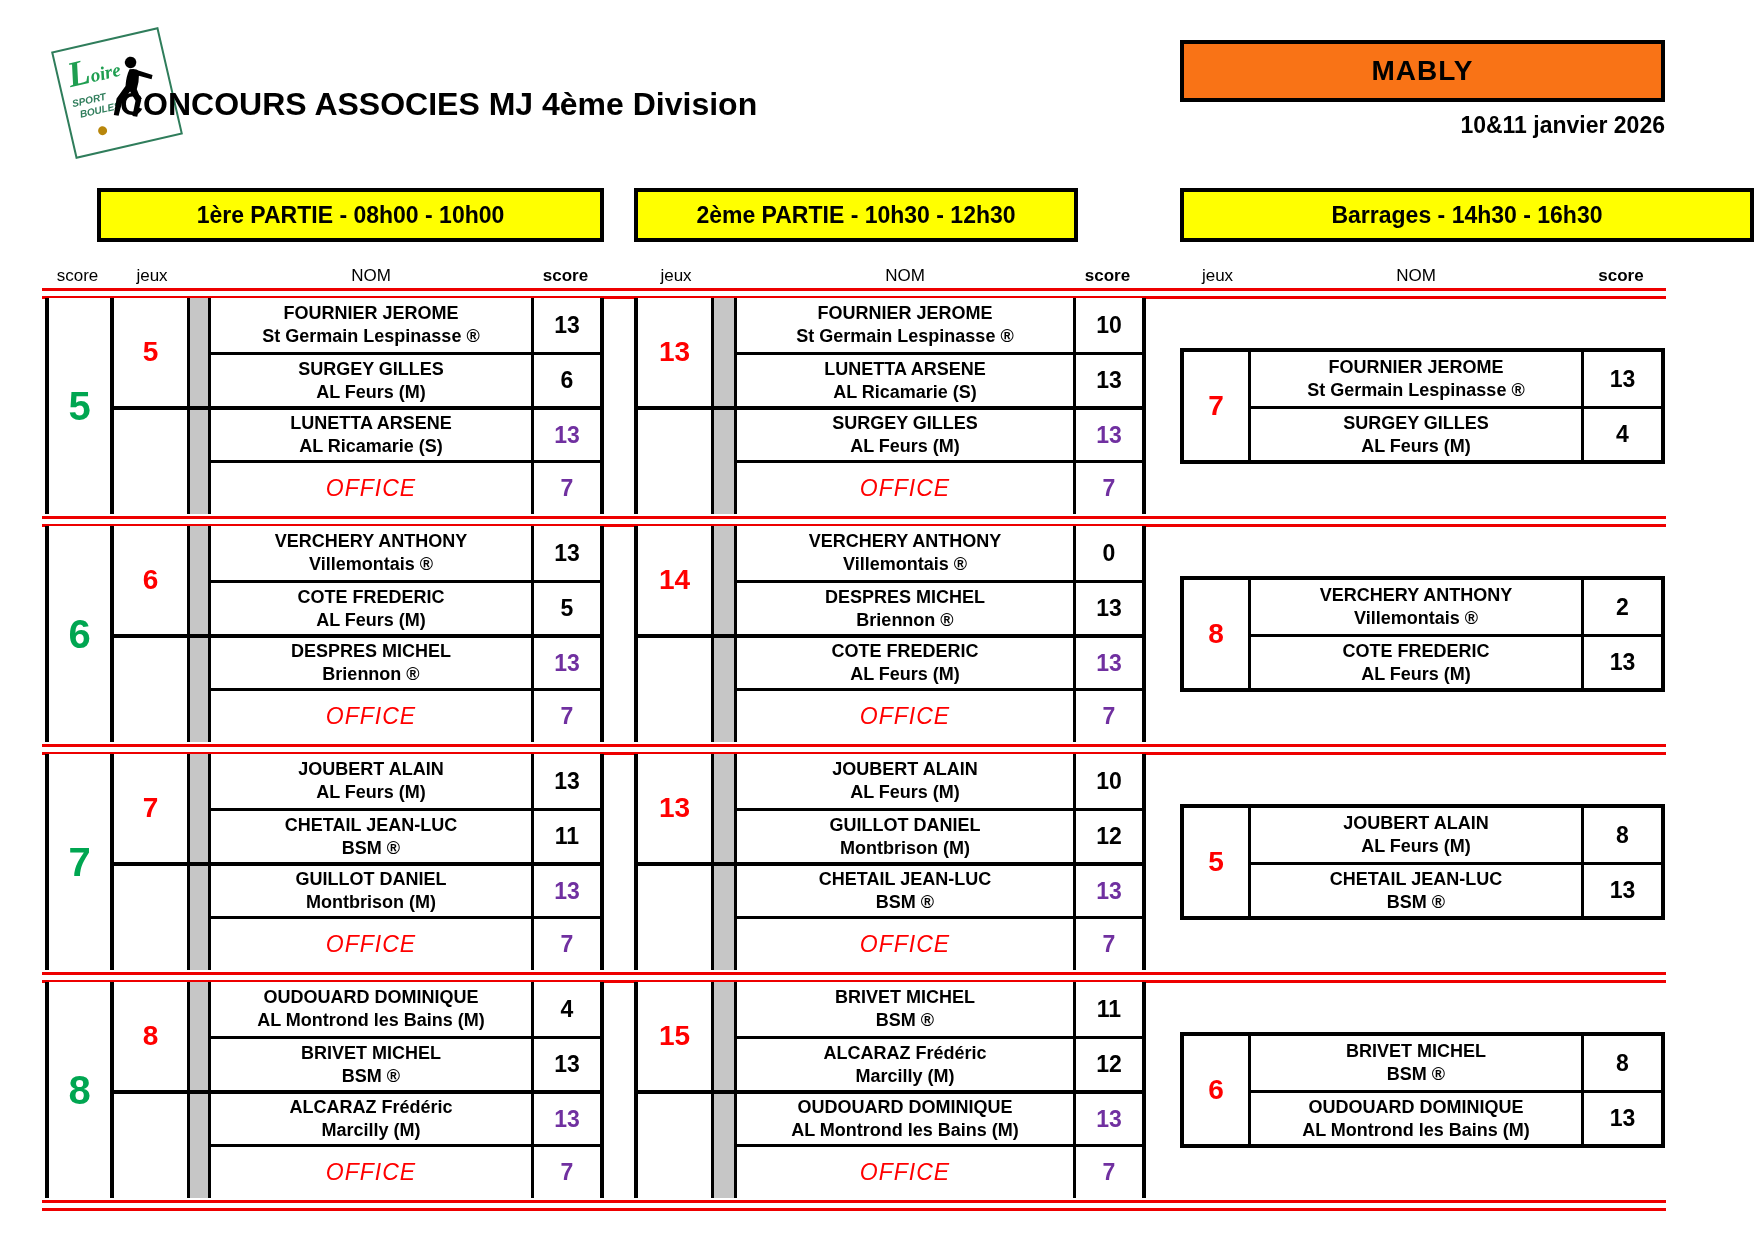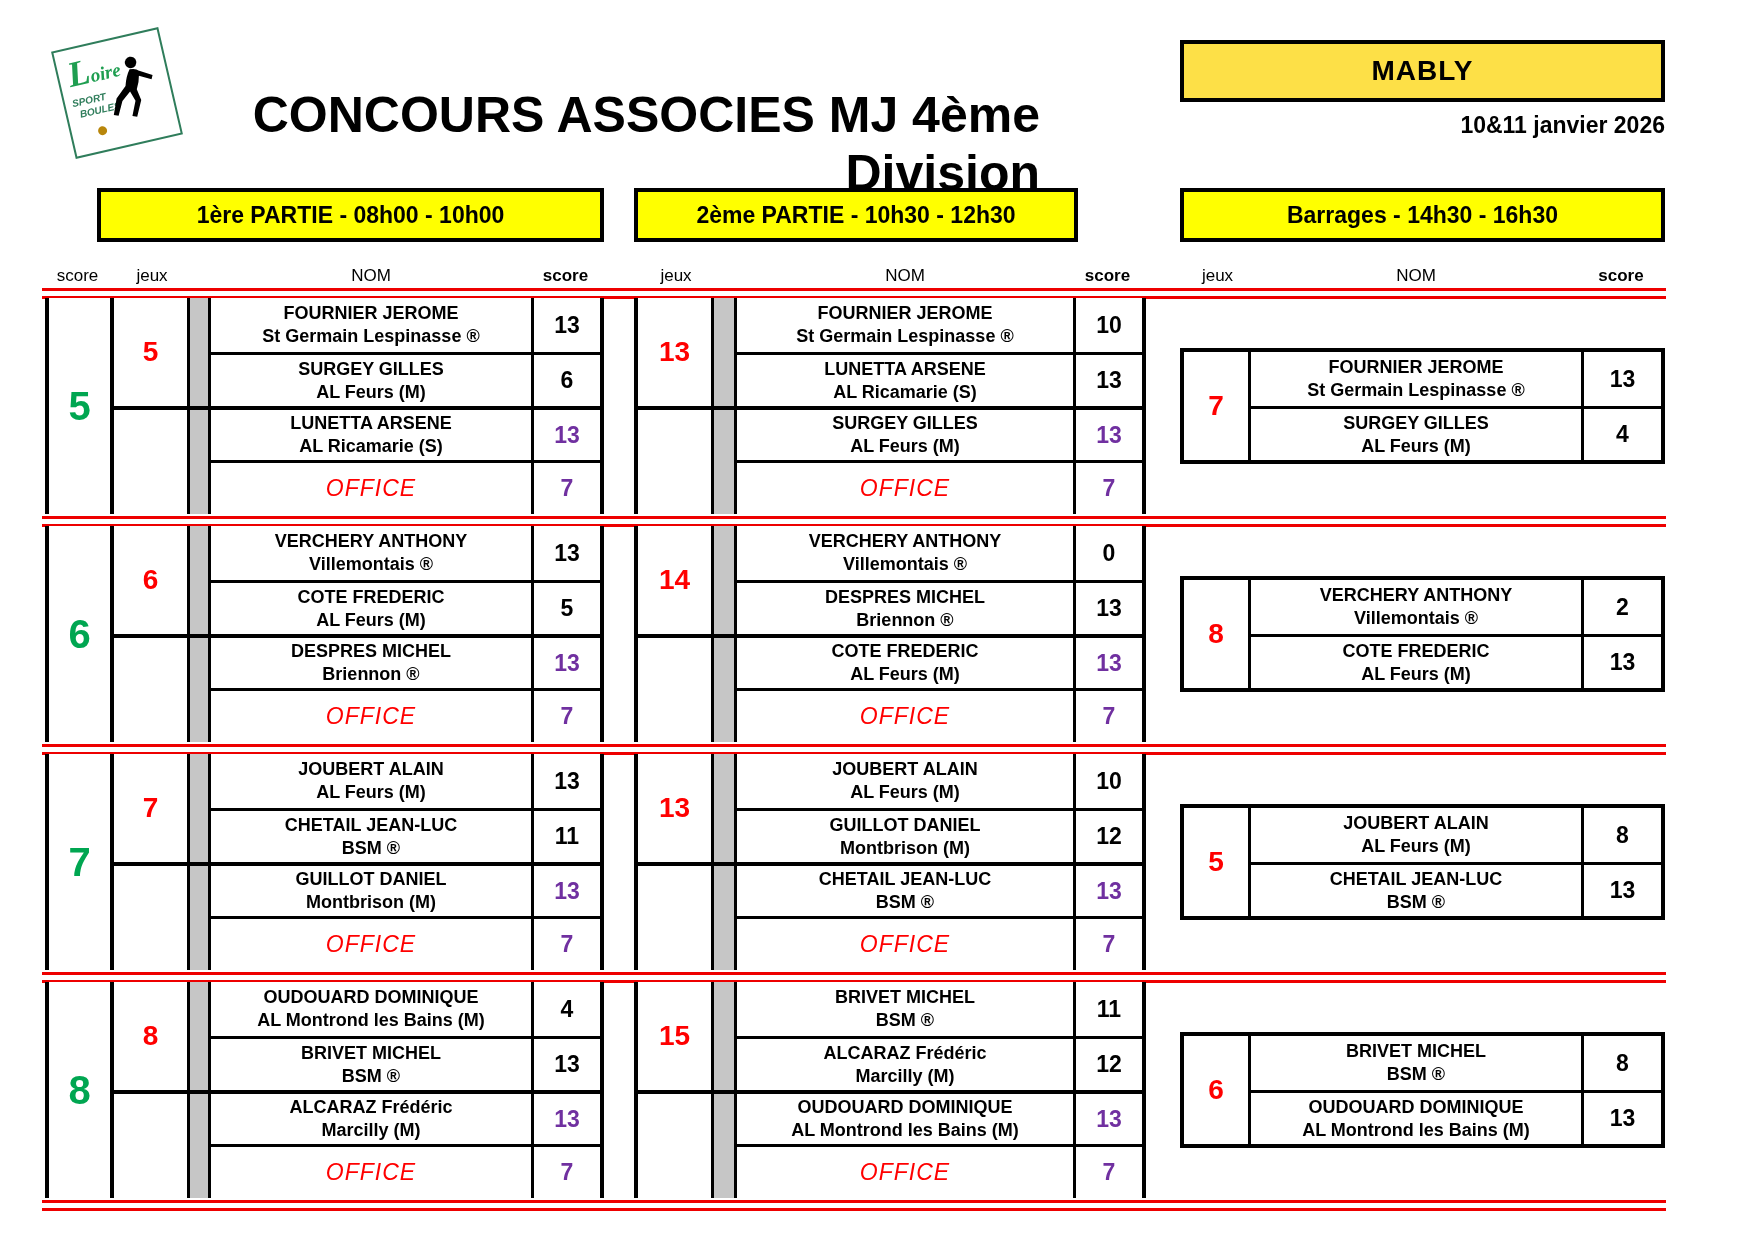--- a/index.html
+++ b/index.html
@@ -2,23 +2,23 @@
 <html><head>
 <meta charset="utf-8">
 <style>
   html,body{margin:0;padding:0;background:#fff}
   .page{position:relative;width:1754px;height:1240px;background:#fff;overflow:hidden;
         font-family:"Liberation Sans",sans-serif;color:#000}
 
   
   .committee{position:absolute;left:180px;top:50px;width:800px;text-align:center;
              font-weight:bold;font-size:19px;letter-spacing:1px}
-  .maintitle{position:absolute;left:120px;top:86px;width:920px;text-align:right;
-             font-weight:bold;font-size:50px}
-  .venuebox{position:absolute;left:1180px;top:40px;width:485px;height:62px;background:#fde047;
+  .maintitle{position:absolute;left:120px;top:86px;width:920px;text-align:left;
+             font-weight:bold;font-size:32px}
+  .venuebox{position:absolute;left:1180px;top:40px;width:485px;height:62px;background:#f97316;
             border:4px solid #000;box-sizing:border-box;display:flex;align-items:center;
             justify-content:center;font-size:28px;font-weight:bold;letter-spacing:1px}
   .datetext{position:absolute;left:1180px;top:112px;width:485px;text-align:right;
             font-weight:bold;font-size:23px}
 
   
   .logo{position:absolute;left:52px;top:30px;width:140px;height:135px}
   .logo-frame{position:absolute;left:10px;top:8px;width:106px;height:106px;border:2px solid #2F7D5B;
               transform:rotate(-13deg);background:#fff}
   .logo-loire{position:absolute;left:9px;top:4px;display:block;color:#1E9E50;
@@ -28,21 +28,21 @@
   .logo-sub2{position:absolute;left:12px;top:60px;color:#2F7D5B;font-size:10px;font-weight:bold;font-style:italic}
   .logo-player{position:absolute;left:36px;top:14px;width:64px;height:86px}
   .logo-ball{position:absolute;left:26px;top:82px;width:9px;height:9px;border-radius:50%;background:#B8860B}
 
   
   .sechead{position:absolute;top:188px;height:54px;background:#FFFF00;border:4px solid #000;
            box-sizing:border-box;display:flex;align-items:center;justify-content:center;
            font-size:23px;font-weight:bold}
   #sh1{left:97px;width:507px}
   #sh2{left:634px;width:444px}
-  #sh3{left:1180px;width:485px}
+  #sh3{left:1180px;width:574px}
 
   
   .colhead{position:absolute;top:262px;height:24px;display:flex;align-items:flex-end;
            justify-content:center;font-size:17px}
   .colhead.bold{font-weight:bold}
 
   
   .redline{position:absolute;left:42px;width:1624px;height:11px;box-sizing:border-box;
            border-top:3px solid #EE0000;border-bottom:3px solid #EE0000}
 

